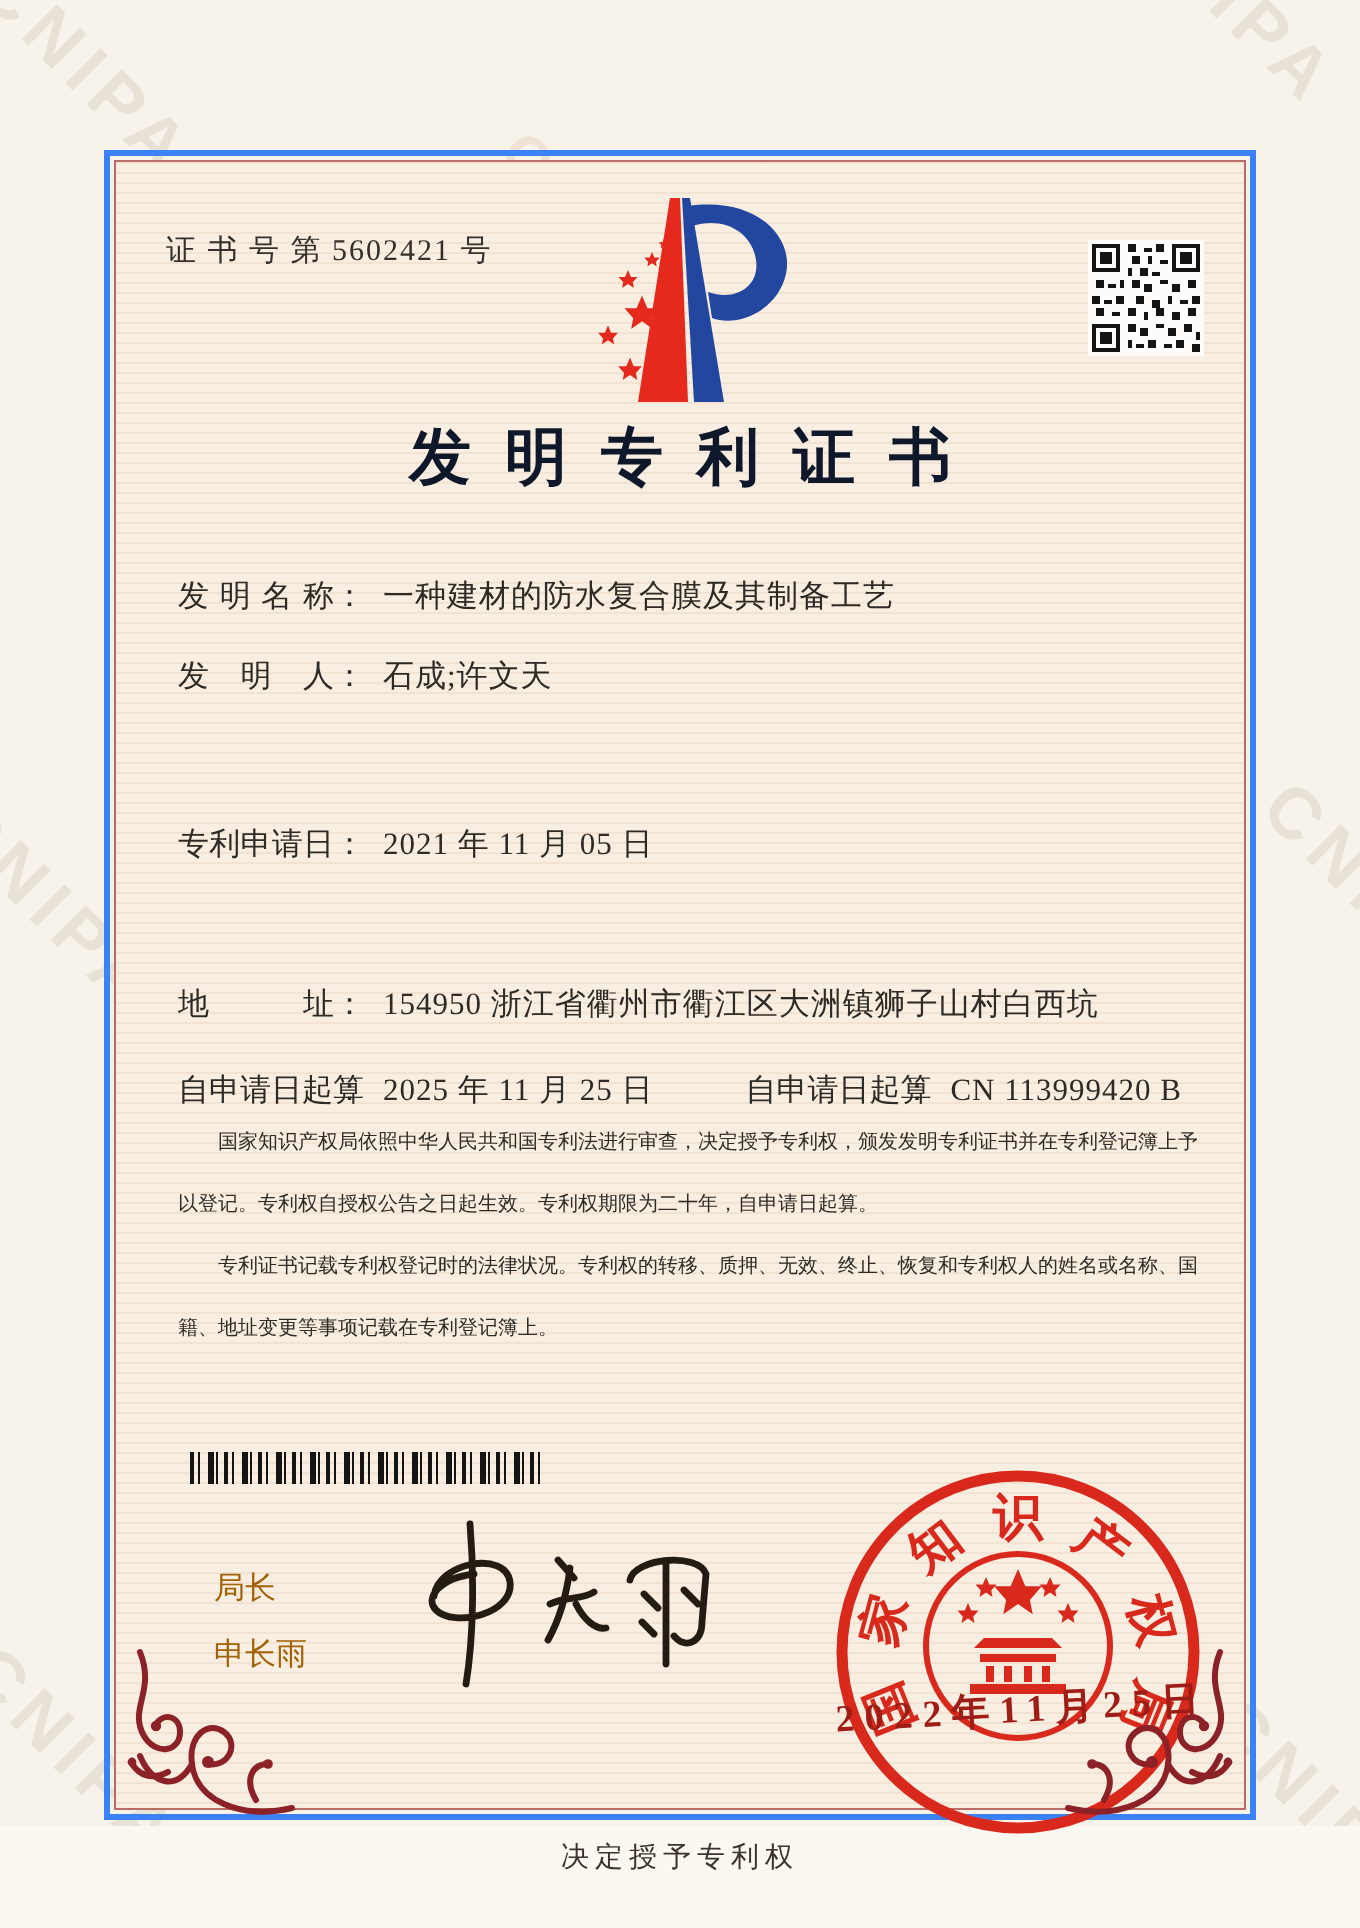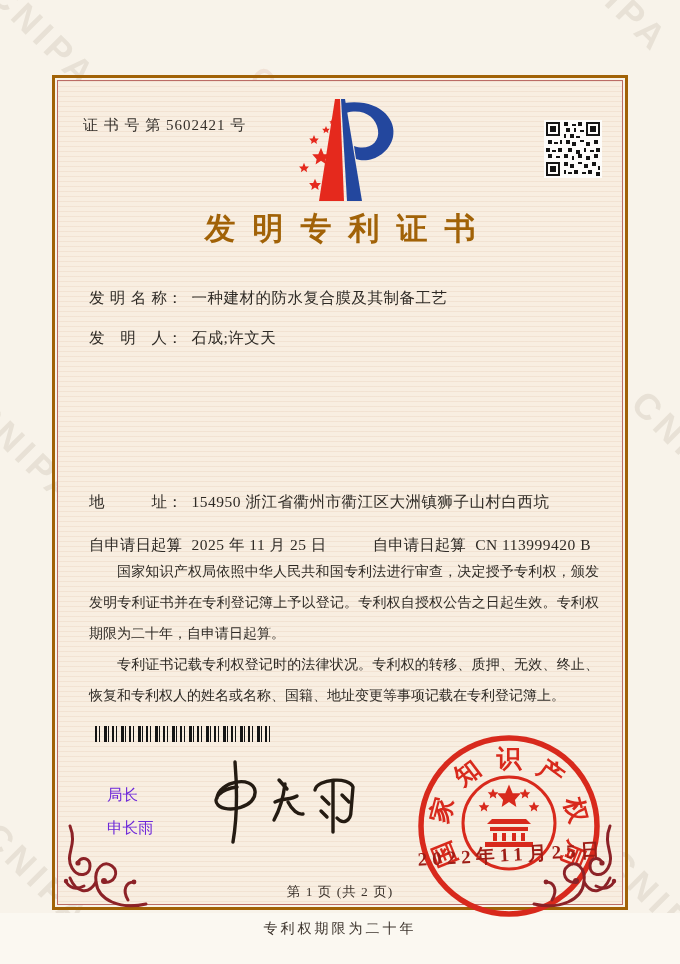--- a/index.html
+++ b/index.html
@@ -33,62 +33,62 @@
   
   .bottom-strip{position:absolute;left:0;top:913px;width:680px;height:51px;background:#fbf8f1;}
   .footer-note{
     position:absolute;left:0;top:920px;width:680px;text-align:center;
     font-size:14px;letter-spacing:3px;color:#3c332c;
   }
   
   .frame{
     position:absolute;left:52px;top:75px;width:576px;height:835px;
     box-sizing:border-box;
-    border:3px solid #a16207;
+    border:3px solid #3b82f6;
     padding:2px;
   }
   .frame-inner{
     position:absolute;inset:2px;
     border:1px solid #bb6c66;
     background:
       repeating-linear-gradient(180deg, rgba(203,148,112,0.13) 0 1px, rgba(0,0,0,0) 1px 5px),
       #f8eee1;
   }
   .content{position:absolute;inset:0;}
   
   .cert-no{position:absolute;left:28px;top:38px;font-size:15px;letter-spacing:1px;color:#35302b;}
   .logo{position:absolute;left:218px;top:18px;width:132px;height:110px;}
   .qr{position:absolute;left:489px;top:42px;width:58px;height:58px;}
   .title{
     position:absolute;left:0;top:130px;width:100%;text-align:center;
-    font-size:31px;font-weight:bold;letter-spacing:17px;text-indent:17px;color:#a16207;
+    font-size:31px;font-weight:bold;letter-spacing:17px;text-indent:17px;color:#0f172a;
   }
   
   .frow{position:absolute;left:34px;font-size:15.5px;white-space:nowrap;color:#2e2a25;}
   .r0{top:210px;} .r1{top:250px;} .r2{top:292px;} .r3{top:334px;}
   .r4{top:374px;} .r5{top:414px;} .r6{top:457px;}
   .flbl{display:inline-block;width:78px;text-align:justify;text-align-last:justify;text-justify:inter-character;vertical-align:bottom;}
   .fcolon{display:inline-block;}
   .fval{margin-left:9px;letter-spacing:0.5px;}
   .fgroup2{margin-left:42px;}
   
-  .paras{position:absolute;left:34px;top:478px;width:510px;font-size:14px;line-height:31px;text-align:justify;color:#2e2a25;}
+  .paras{position:absolute;left:34px;top:478px;width:510px;font-size:10px;line-height:31px;text-align:justify;color:#2e2a25;}
   .paras p{margin:0;text-indent:2em;}
   
   .barcode{
     position:absolute;left:40px;top:648px;width:178px;height:16px;
     background:
       repeating-linear-gradient(90deg,
         #141414 0 2px, rgba(0,0,0,0) 2px 4px,
         #141414 4px 5px, rgba(0,0,0,0) 5px 9px,
         #141414 9px 12px, rgba(0,0,0,0) 12px 13px,
         #141414 13px 14px, rgba(0,0,0,0) 14px 17px);
   }
   
-  .director{position:absolute;left:52px;top:700px;font-size:15.5px;line-height:33px;color:#6d28d9;}
+  .director{position:absolute;left:52px;top:700px;font-size:15.5px;line-height:33px;color:#a16207;}
   .sig{position:absolute;left:140px;top:676px;width:180px;height:96px;}
   
   .seal{position:absolute;left:358px;top:652px;width:192px;height:192px;}
   
   .orn{position:absolute;width:100px;height:92px;}
   .orn-left{left:-5px;top:742px;transform:scaleX(-1);}
   .orn-right{right:-5px;top:742px;}
   
   .page-num{position:absolute;left:0;top:805px;width:100%;text-align:center;font-size:13.5px;color:#3c332c;letter-spacing:1px;}
 </style>
@@ -99,21 +99,21 @@
 <div class="wm wm2">CNIPA</div>
 <div class="wm wm3">CNIPA</div>
 <div class="wm wm4">CNIPA</div>
 <div class="wm wm5">CNIPA</div>
 <div class="wm wm6">CNIPA</div>
 <div class="wm wm7">CNIPA</div>
 <div class="wm wm8">CNIPA</div>
 <div class="wm wm9">CNIPA</div>
 
 <div class="bottom-strip"></div>
-<div class="footer-note">专利权期限为二十年</div>
+<div class="footer-note">决定授予专利权</div>
 
 <div class="frame">
   <div class="frame-inner"></div>
   <div class="content">
 
     <div class="cert-no">证 书 号 第 5602421 号</div>
 
     <svg class="logo" viewBox="0 0 132 110" aria-hidden="true">
       <defs>
         <path id="st" d="M0,-10 L2.94,-3.09 L9.51,-3.09 L4.76,2.36 L5.88,8.09 L0,4 L-5.88,8.09 L-4.76,2.36 L-9.51,-3.09 L-2.94,-3.09 Z" fill="#e5291d"></path>
@@ -186,20 +186,23 @@
     </svg>
 
     <div class="title">发明专利证书</div>
 
     <div class="frow r0">
       <span class="flbl">发明名称</span><span class="fcolon">：</span><span class="fval">一种建材的防水复合膜及其制备工艺</span>
     </div>
     <div class="frow r1">
       <span class="flbl">发明人</span><span class="fcolon">：</span><span class="fval">石成;许文天</span>
     </div>
+    <div class="frow r3">
+      <span class="flbl">专利申请日</span><span class="fcolon">：</span><span class="fval">2021 年 11 月 05 日</span>
+    </div>
     <div class="frow r5">
       <span class="flbl">地址</span><span class="fcolon">：</span><span class="fval">154950 浙江省衢州市衢江区大洲镇狮子山村白西坑</span>
     </div>
     <div class="frow r6">
       <span><span class="flbl">自申请日起算</span><span class="fcolon">：</span><span class="fval">2025 年 11 月 25 日</span></span>
       <span class="fgroup2"><span class="flbl">自申请日起算</span><span class="fcolon">：</span><span class="fval">CN 113999420 B</span></span>
     </div>
 
     <div class="paras">
       <p>国家知识产权局依照中华人民共和国专利法进行审查，决定授予专利权，颁发发明专利证书并在专利登记簿上予以登记。专利权自授权公告之日起生效。专利权期限为二十年，自申请日起算。</p>
@@ -282,16 +285,15 @@
         <path d="M66,66 C74,70 80,68 84,62"></path>
       </g>
       <g fill="#8c2227">
         <circle cx="46" cy="61" r="3"></circle>
         <circle cx="72" cy="43" r="2.6"></circle>
         <circle cx="16" cy="62" r="2.4"></circle>
         <circle cx="84" cy="61" r="2.2"></circle>
       </g>
     </svg>
 
-    <div class="page-num">第 1 页 (共 2 页)</div>
 
   </div>
 </div>
 
 </body></html>

